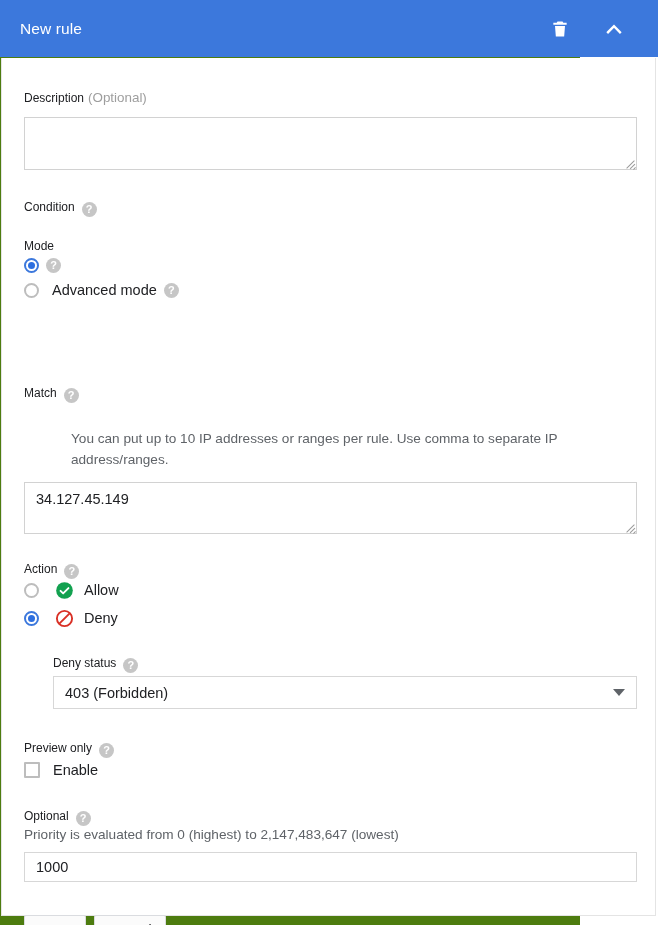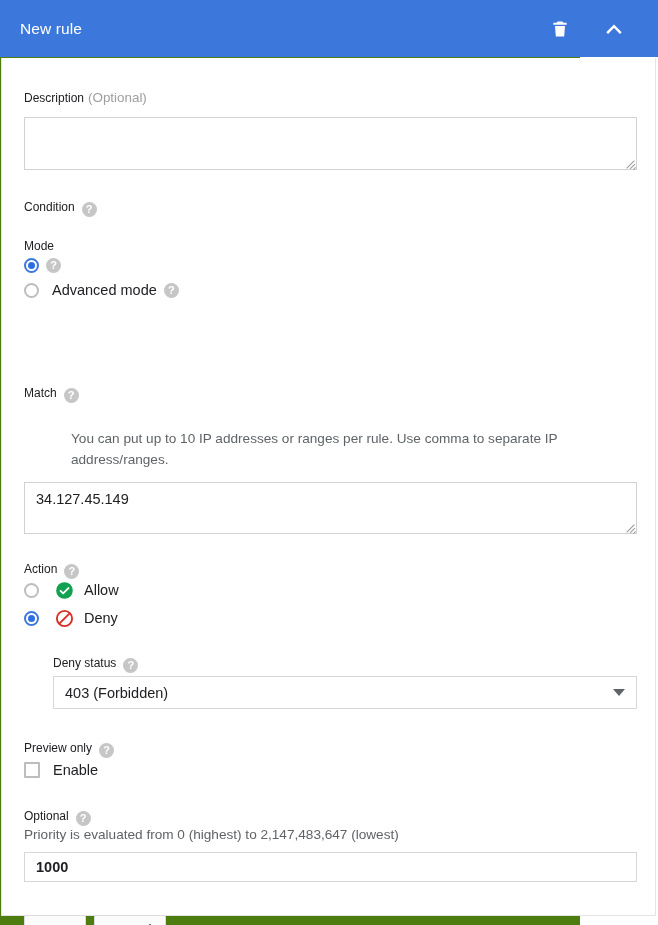--- a/index.html
+++ b/index.html
@@ -276,21 +276,20 @@
     top: 794px; left: 22px;
     width: 613px; height: 30px;
     border: 1px solid #d7d7d7;
     box-sizing: border-box;
     background: #fff;
     font-family: "Liberation Sans", sans-serif;
     font-size: 14.5px;
     color: #202124;
     padding: 0 11px;
     outline: none;
-    font-weight: bold;
   }
 
   .btn-row {
     position: absolute;
     top: 857px; left: 22px;
     display: flex;
     gap: 8px;
   }
   .btn {
     height: 31px;

